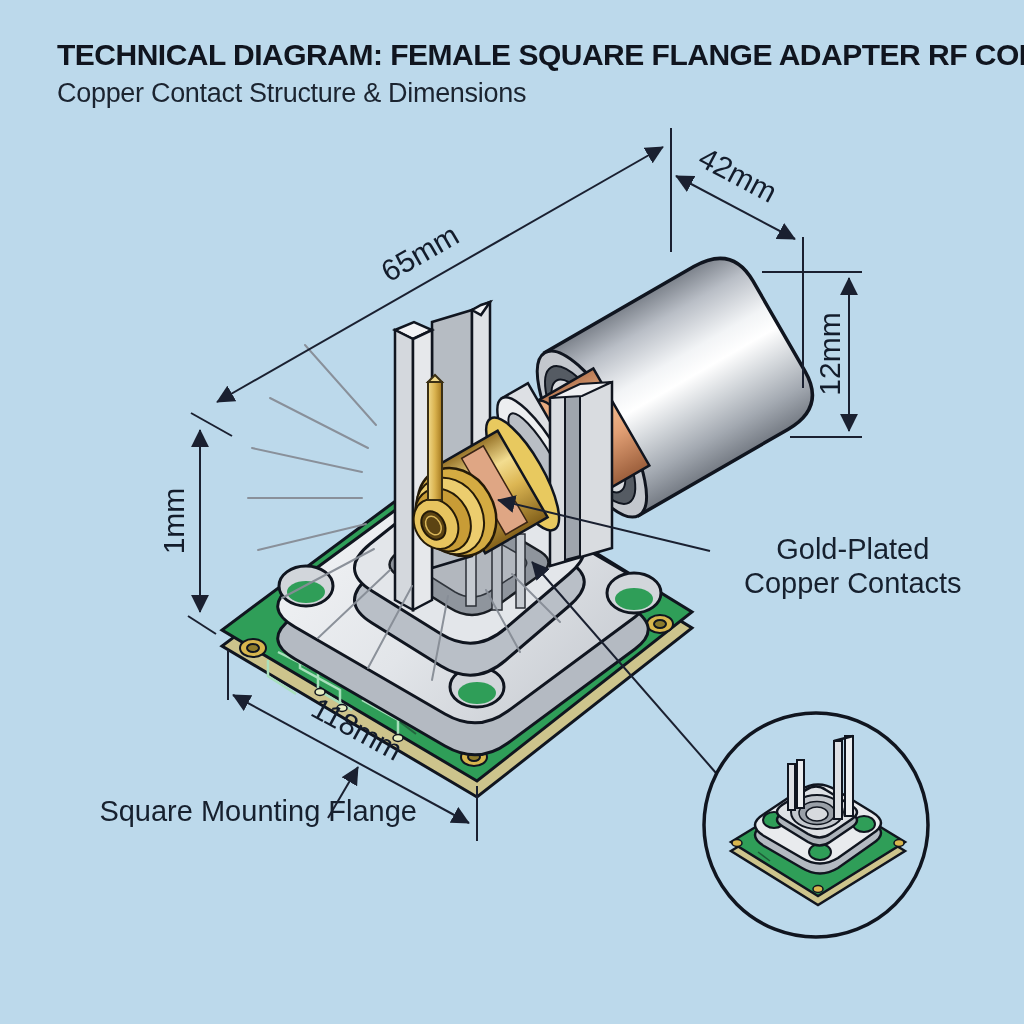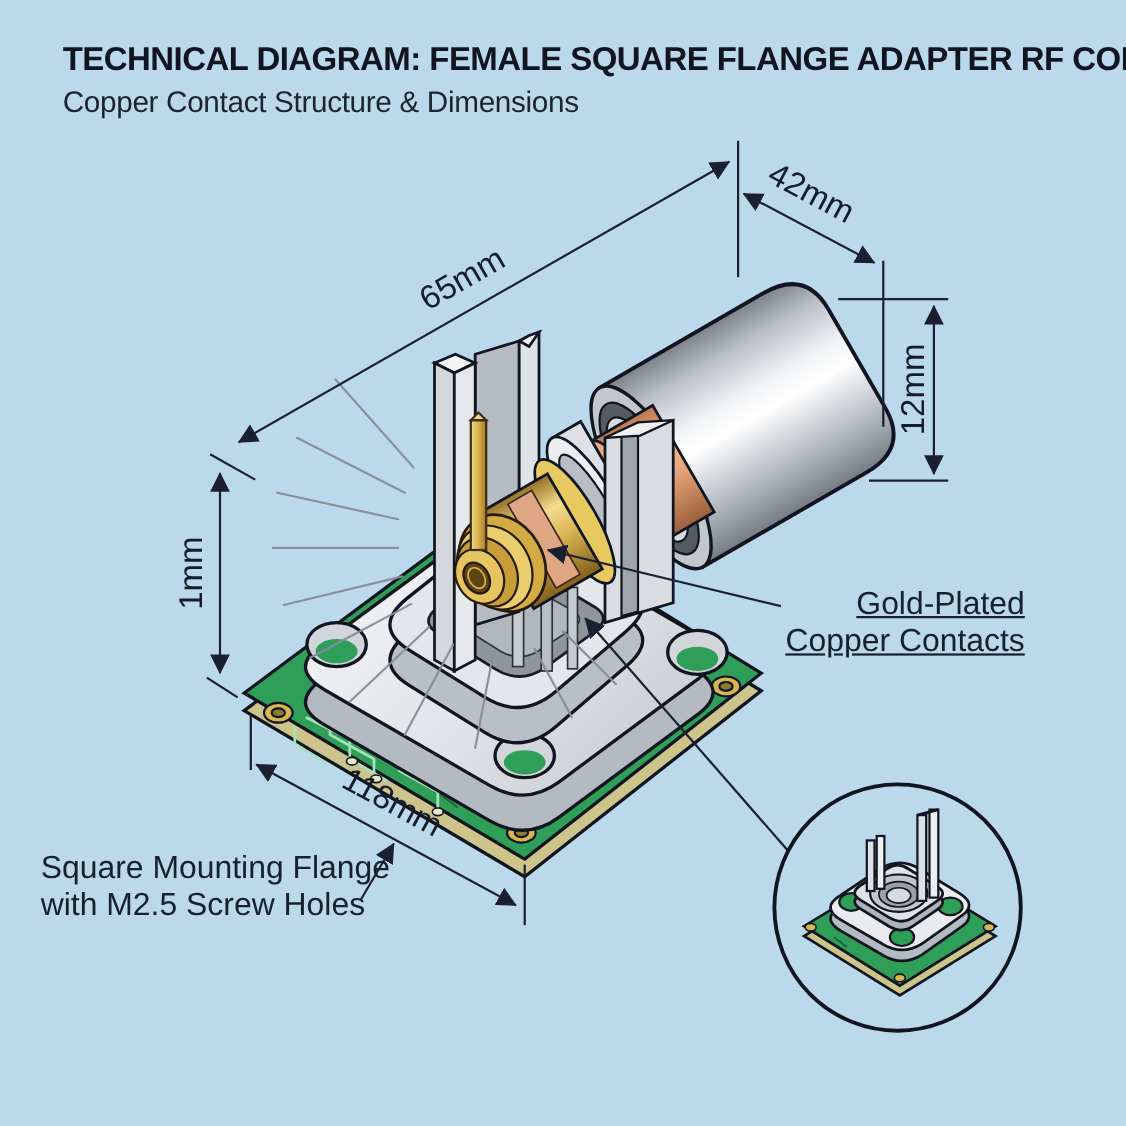--- a/index.html
+++ b/index.html
@@ -2,22 +2,22 @@
 <html><head>
 <meta charset="utf-8">
 <style>
   html,body{margin:0;padding:0;}
   .canvas{position:relative;width:1024px;height:1024px;background:#bcd9eb;overflow:hidden;
           font-family:"Liberation Sans",sans-serif;color:#131c2b;}
   .titleblock{position:absolute;left:57px;top:38px;}
   .title{font-size:30px;font-weight:700;letter-spacing:-0.5px;color:#10151f;white-space:nowrap;}
   .subtitle{font-size:27px;font-weight:400;letter-spacing:-0.3px;color:#1b2430;margin-top:6px;}
   .label{position:absolute;font-size:29px;line-height:1.18;color:#16202e;}
-  .label-contacts{left:714px;top:532px;text-align:right;text-decoration:underline;}
-  .label-flange{left:37px;top:772px;width:380px;text-align:left;}
+  .label-contacts{left:744px;top:532px;text-align:center;}
+  .label-flange{left:37px;top:794px;width:380px;text-align:right;}
   .label-inset{left:706px;top:936px;width:220px;text-align:center;}
   svg{position:absolute;left:0;top:0;}
   svg text{font-family:"Liberation Sans",sans-serif;font-size:30px;fill:#131c2b;}
 </style>
 </head>
 <body>
 
 <div class="canvas">
 
   <div class="titleblock">
@@ -273,17 +273,16 @@
     </g>
   </svg>
 
   <div class="label label-contacts">
     <div>Gold-Plated</div>
     <div>Copper Contacts</div>
   </div>
 
   <div class="label label-flange">
     <div>Square Mounting Flange</div>
-    <div>with M2.5 Screw Holes</div>
   </div>
 
 
 </div>
 
 </body></html>

